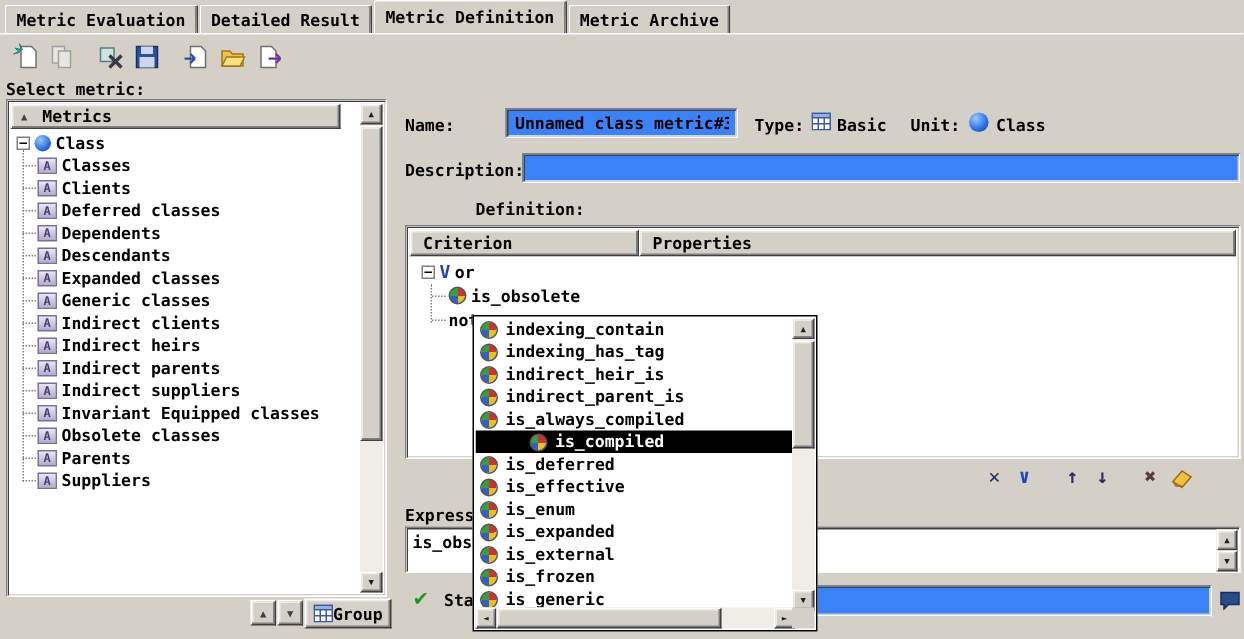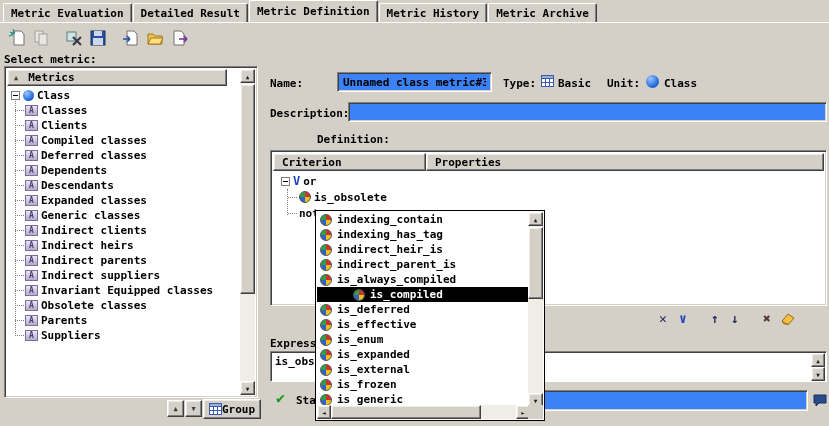--- a/index.html
+++ b/index.html
@@ -132,21 +132,20 @@
 <div class="screen">
 
   <div class="tabbar">
 
       <div class="tab"><span>Metric Evaluation</span></div>
 
       <div class="tab"><span>Detailed Result</span></div>
 
       <div class="tab active"><span>Metric Definition</span></div>
 
-      <div class="tab"><span>Metric History</span></div>
 
       <div class="tab"><span>Metric Archive</span></div>
     </div>
   <div class="tabline"></div>
 
   <div class="toolbar">
     <div class="tbtn">
       <svg width="18" height="18" viewBox="0 0 18 18">
         <path d="M6 2h7l3 3v11H6z" fill="#fff" stroke="#707070"></path>
         <path d="M1 7l4-1-3-3 4 1L5 0l2 4z" fill="#30b09a" stroke="#0e8070" stroke-width="0.6"></path>
@@ -211,24 +210,20 @@
           <div class="tree-row">
             <span class="aicon"></span>
             <span>Classes</span>
           </div>
 
           <div class="tree-row">
             <span class="aicon"></span>
             <span>Clients</span>
           </div>
 
-          <div class="tree-row">
-            <span class="aicon"></span>
-            <span>Compiled classes</span>
-          </div>
 
           <div class="tree-row">
             <span class="aicon"></span>
             <span>Deferred classes</span>
           </div>
 
           <div class="tree-row">
             <span class="aicon"></span>
             <span>Dependents</span>
           </div>

